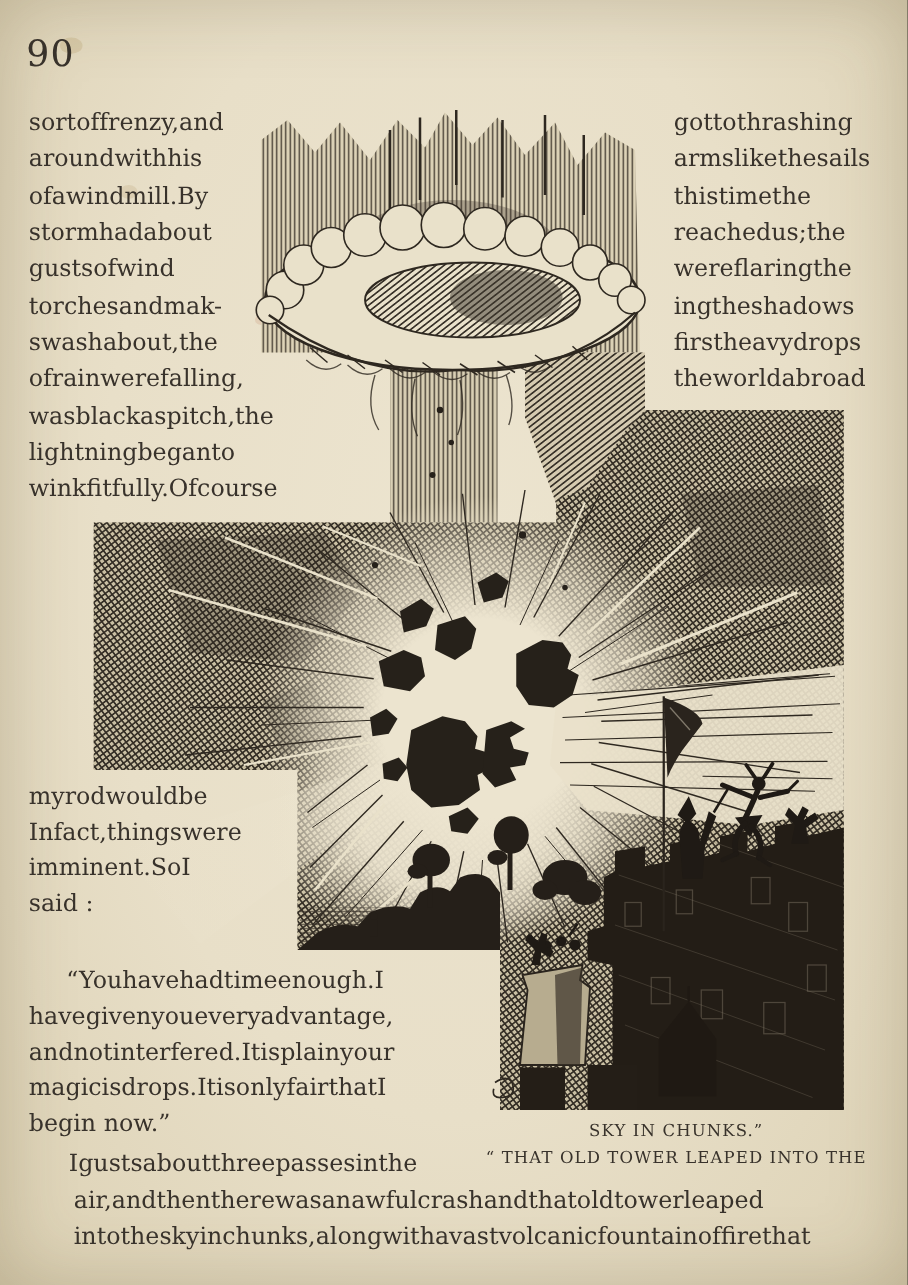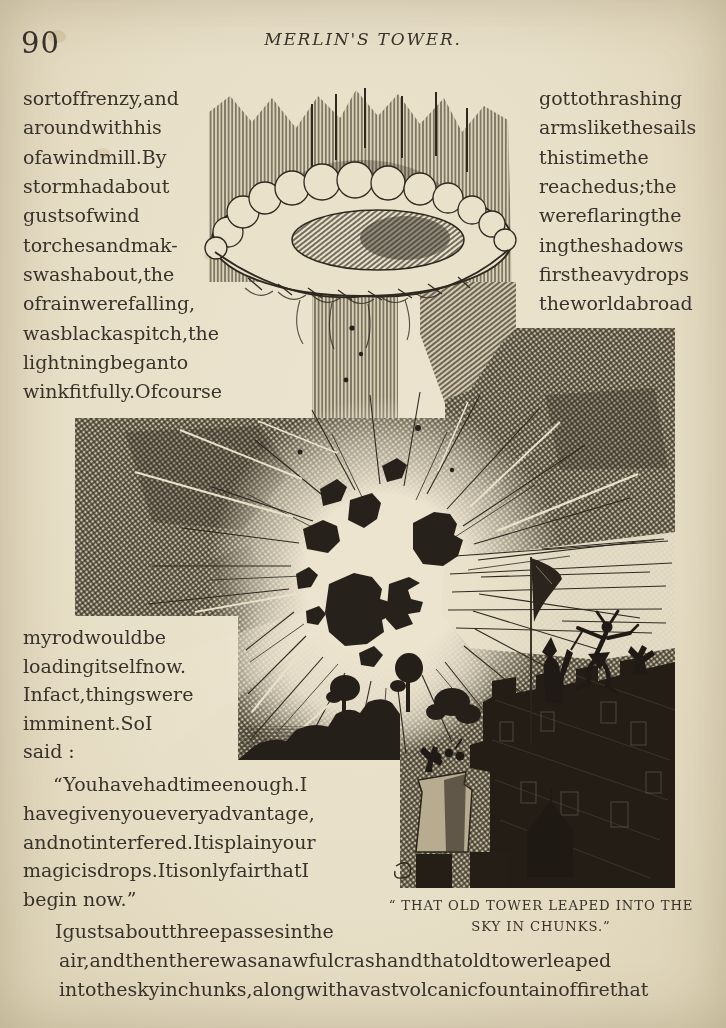--- a/index.html
+++ b/index.html
@@ -296,21 +296,20 @@
       <rect x="470" y="852" width="40" height="36" fill="#241e17"></rect>
       <g>
         <path d="M527,877 L527,831 L551,801 L573,831 L573,877 Z" fill="#1f1913"></path>
         <line x1="551" y1="801" x2="551" y2="789" stroke="#1f1913" stroke-width="2"></line>
       </g>
       <path d="M396,866 q11,-7 14,1 q3,10 -8,11 q-9,1 -7,-7" fill="none" stroke="#2e2820" stroke-width="1.3"></path>
     </g>
   </svg>
 
   <div class="pagenum">90</div>
-  <div class="runhead">MERLIN'S TOWER.</div>
 
   <div id="col-left-top" class="tcol" style="left:23px;top:84px;width:224px;">
       <div class="tline just">
         <span>sort</span>
         <span>of</span>
         <span>frenzy,</span>
         <span>and</span>
       </div>
       <div class="tline just">
         <span>around</span>
@@ -411,25 +410,20 @@
         <span>world</span>
         <span>abroad</span>
       </div>
     </div>
   <div id="col-left-mid" class="tcol" style="left:23px;top:623px;width:186px;--lh:28.6px;">
       <div class="tline just">
         <span>my</span>
         <span>rod</span>
         <span>would</span>
         <span>be</span>
-      </div>
-      <div class="tline just">
-        <span>loading</span>
-        <span>itself</span>
-        <span>now.</span>
       </div>
       <div class="tline just">
         <span>In</span>
         <span>fact,</span>
         <span>things</span>
         <span>were</span>
       </div>
       <div class="tline just">
         <span>imminent.</span>
         <span>So</span>
@@ -514,17 +508,17 @@
         <span>vast</span>
         <span>volcanic</span>
         <span>fountain</span>
         <span>of</span>
         <span>fire</span>
         <span>that</span>
       </div>
     </div>
 
   <div class="caption">
+    <div>SKY IN CHUNKS.”</div>
     <div>“ THAT OLD TOWER LEAPED INTO THE</div>
-    <div>SKY IN CHUNKS.”</div>
   </div>
 
 </div>
 
 </body></html>

